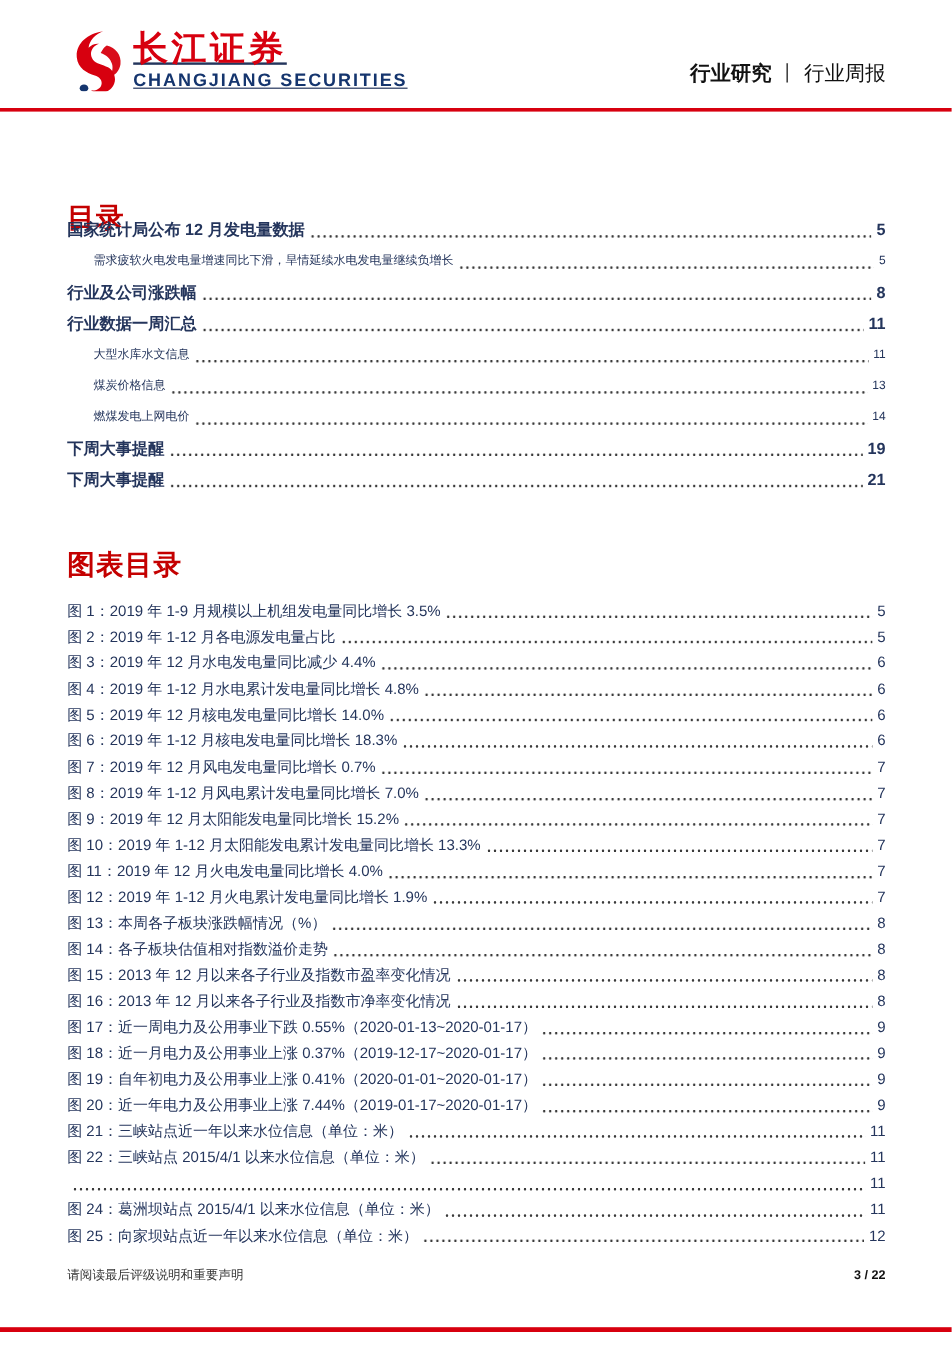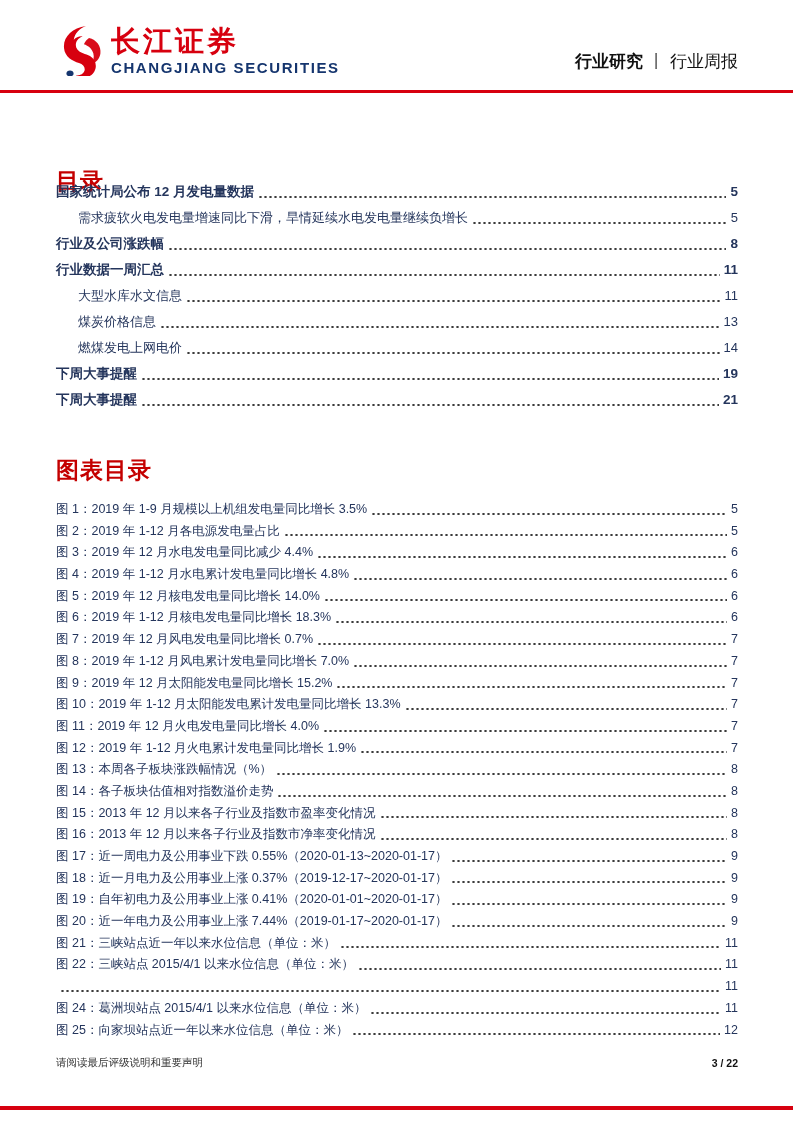--- a/index.html
+++ b/index.html
@@ -14,21 +14,21 @@
     font-family:"Liberation Sans","DejaVu Sans",sans-serif;
     color:var(--text-navy);
   }
   .page{position:absolute;inset:0;}
 
   
   .header{
     position:absolute;top:26px;left:56px;right:55px;
     display:flex;justify-content:space-between;align-items:flex-end;
   }
-  .brand{display:flex;align-items:center;gap:7px;}
+  .brand{display:flex;align-items:center;gap:7px;text-decoration:underline;}
   .logo svg{display:block;}
   .brand-text{display:flex;flex-direction:column;}
   .brand-cn{
     font-family:"Liberation Serif","DejaVu Serif",serif;
     font-size:29px;font-weight:700;color:var(--brand-red);
     letter-spacing:3px;line-height:1.05;white-space:nowrap;
   }
   .brand-en{
     font-size:15px;font-weight:700;color:#15356e;
     letter-spacing:1.6px;margin-top:3px;white-space:nowrap;
@@ -52,21 +52,21 @@
   #fig-title{top:455px;}
   .list{position:absolute;left:0;right:0;}
   #toc-list{top:179px;}
   #fig-list{top:499px;}
 
   .toc-row,.fig-row{
     display:flex;text-decoration:none;color:var(--text-navy);cursor:pointer;
   }
   .toc-row{height:26px;font-size:13.5px;font-weight:700;}
   .toc-row .row-label,.toc-row .row-page{line-height:26px;}
-  .toc-row.sub{font-size:13px;font-weight:400;padding-left:22px;text-align:right;}
+  .toc-row.sub{font-size:10px;font-weight:400;padding-left:22px;text-align:right;}
   .fig-row{height:21.7px;font-size:12.5px;font-weight:400;}
   .fig-row .row-label,.fig-row .row-page{line-height:21.7px;}
   .row-label{white-space:nowrap;}
   .row-page{white-space:nowrap;}
   .row-dots{
     flex:1;align-self:flex-end;height:2px;margin:0 4px;
     background-image:radial-gradient(circle,var(--dot-color) 1px,transparent 1.3px);
     background-size:5px 2px;background-repeat:repeat-x;
   }
   .toc-row .row-dots{margin-bottom:7px;}

